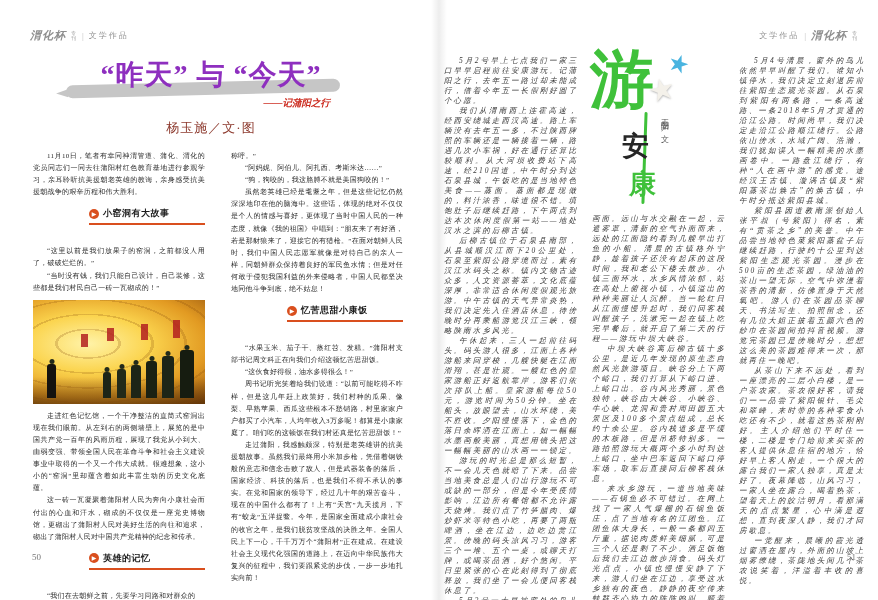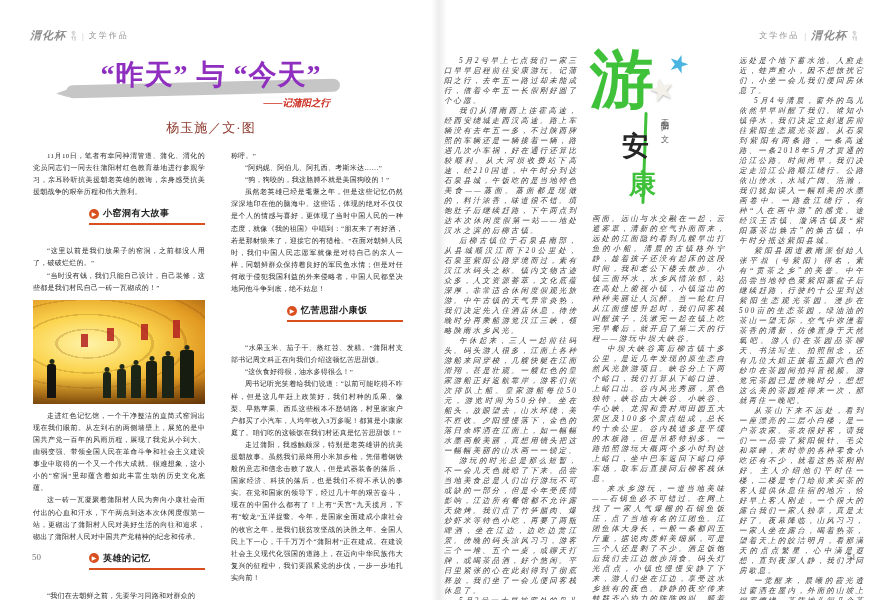--- a/index.html
+++ b/index.html
@@ -134,21 +134,21 @@
           </span>
         <span class="fig" style="left:129px;width:12px;height:42px;">
             <span class="hd"></span>
           </span>
         <span class="fig" style="left:147px;width:14px;height:48px;background:#161c10;">
             <span class="hd"></span>
           </span>
       </div>
 
       <p class="ind">走进红色记忆馆，一个干净整洁的直筒式窑洞出现在我们眼前。从左到右的两侧墙壁上，展览的是中国共产党一百年的风雨历程，展现了我党从小到大、由弱变强、带领全国人民在革命斗争和社会主义建设事业中取得的一个又一个伟大成就。很难想象，这小小的“窑洞”里却蕴含着如此丰富生动的历史文化底蕴。</p>
-      <p class="ind">这一砖一瓦凝聚着蒲阳村人民为奔向小康社会而付出的心血和汗水，下午两点到达本次休闲度假第一站，更砌出了蒲阳村人民对美好生活的向往和追求，砌出了蒲阳村人民对中国共产党精神的纪念和传承。</p>
+      <p class="ind">这一砖一瓦凝聚着蒲阳村人民为奔向小康社会而付出的心血和汗水，砌成的不仅仅是一座党史博物馆，更砌出了蒲阳村人民对美好生活的向往和追求，砌出了蒲阳村人民对中国共产党精神的纪念和传承。</p>
       <div class="sec">
         <span class="sec-icon">▶</span>
         <span class="sec-title">英雄的记忆</span>
       </div>
       <p class="ind">“我们在去朝鲜之前，先要学习问路和对群众的</p>
     </div>
 
     <div class="pl-col pl-col2">
       <p>称呼。”</p>
       <p class="ind">“阿妈妮、阿伯儿、阿扎西、考斯米达……”</p>
@@ -193,21 +193,20 @@
         <span class="yk-author">王朝阳／文</span>
         <span class="yk-an">安</span>
         <span class="yk-kang">康</span>
       </div>
       <p>画面。远山与水交融在一起，云遮雾罩，清新的空气扑面而来，远处的江面隐约看到几艘早出打鱼的小船。清晨的古镇格外宁静，趁着孩子还没有起床的这段时间，我和老公下楼去散步。小镇三面环水，水乡风情浓郁，站在高处上俯视小镇，小镇溢出的种种美丽让人沉醉。当一轮红日从江面慢慢升起时，我们回客栈叫醒孩子，洗漱完一起在镇上吃完早餐后，就开启了第二天的行程——游玩中坝大峡谷。</p>
       <p class="ind">中坝大峡谷离后柳古镇十多公里，是近几年发现的原生态自然风光旅游项目。峡谷分上下两个峪口，我们打算从下峪口进、上峪口出。谷内风光秀丽，景色独特，峡谷由大峡谷、小峡谷、牛心峡、龙洞和贵村周田园五大景区及100多个景点组成，总长约十余公里。谷内栈道多是平缓的木板路，但是吊桥特别多。一路拍照游玩大概两个多小时到达上峪口，坐中巴车返回下峪口停车场，取车后直接回后柳客栈休息。</p>
       <p class="ind">来水乡游玩，一道当地美味——石锅鱼必不可错过。在网上找了一家人气爆棚的石锅鱼饭庄，点了当地有名的江团鱼。江团鱼体大身长，一般一条都四五斤重，据说肉质鲜美细腻，可是三个人还是剩了不少。酒足饭饱后我们去江边散步消食。码头灯光点点，小镇也慢慢安静了下来，游人们坐在江边，享受这水乡独有的夜色。静静的夜空传来蛙群齐心协力的阵阵鸣叫，顺着蛙声寻去，才发现脚下不</p>
     </div>
 
     <div class="pr-col pr-col3">
-      <p>远处是个地下蓄水池。人愈走近，蛙声愈小，因不想惊扰它们，小坐一会儿我们便回房休息了。</p>
       <p class="ind">5月4号清晨，窗外的鸟儿依然早早叫醒了我们。谁知小镇停水，我们决定立刻退房前往紫阳生态观光茶园。从石泉到紫阳有两条路，一条高速路、一条2018年5月才贯通的沿江公路。时间尚早，我们决定走沿江公路顺江绕行。公路依山傍水，水域广阔、浩瀚，我们犹如误入一幅精美的水墨画卷中。一路盘江绕行，有种“人在画中游”的感觉。途经汉王古镇、漩涡古镇及“紫阳蒸茶出焕古”的焕古镇，中午时分抵达紫阳县城。</p>
       <p class="ind">紫阳县因道教南派创始人张平叔（号紫阳）得名，素有“贡茶之乡”的美誉。中午品尝当地特色菜紫阳蒸盆子后继续赶路，行驶约十公里到达紫阳生态观光茶园。漫步在500亩的生态茶园，绿油油的茶山一望无际，空气中弥漫着茶香的清新，仿佛置身于天然氧吧。游人们在茶园品茶聊天、书法写生、拍照留念，还有几位大姐正披着五颜六色的纱巾在茶园间拍抖音视频。游览完茶园已是傍晚时分，想想这么美的茶园难得来一次，那就再住一晚吧。</p>
       <p class="ind">从茶山下来不远处，看到一座漂亮的二层小白楼，是一户茶农家。茶农很好客，请我们一一品尝了紫阳银针、毛尖和翠峰，来时带的各种零食小吃还有不少，就着这热茶刚刚好。主人介绍他们平时住一楼，二楼是专门给前来买茶的客人提供休息住宿的地方，恰好早上客人刚走，一个很大的露台我们一家人独享，真是太好了。夜幕降临，山风习习，一家人坐在露台，喝着热茶，望着天上的皎洁明月，看那满天的点点繁星，心中满是遐想，直到夜深人静，我们才回房歇息。</p>
       <p class="ind">一觉醒来，晨曦的霞光透过窗洒在屋内，外面的山坡上烟雾缭绕，茶陇地头间几个茶农说笑着，洋溢着丰收的喜悦。</p>
 
     </div>
 
     <div class="pagenum">51</div>
   </div>
 

